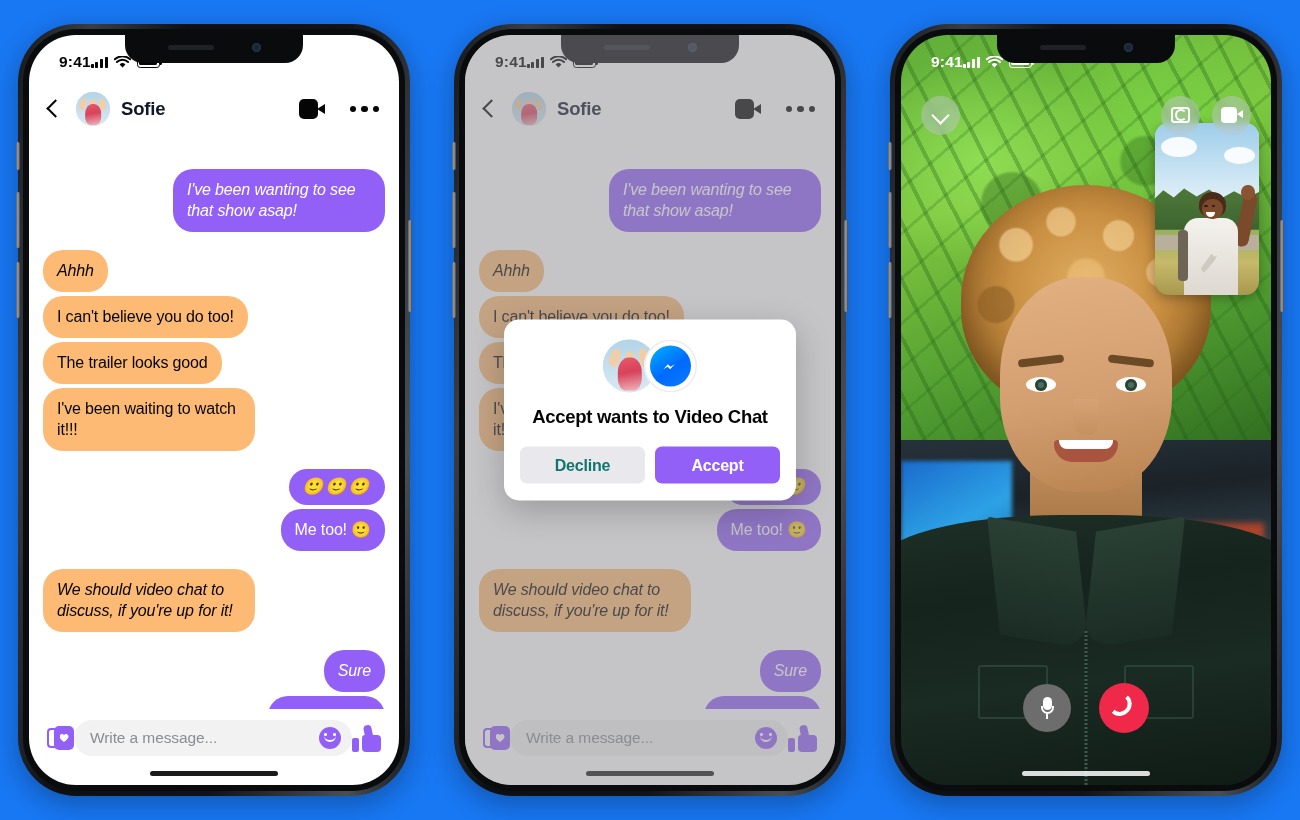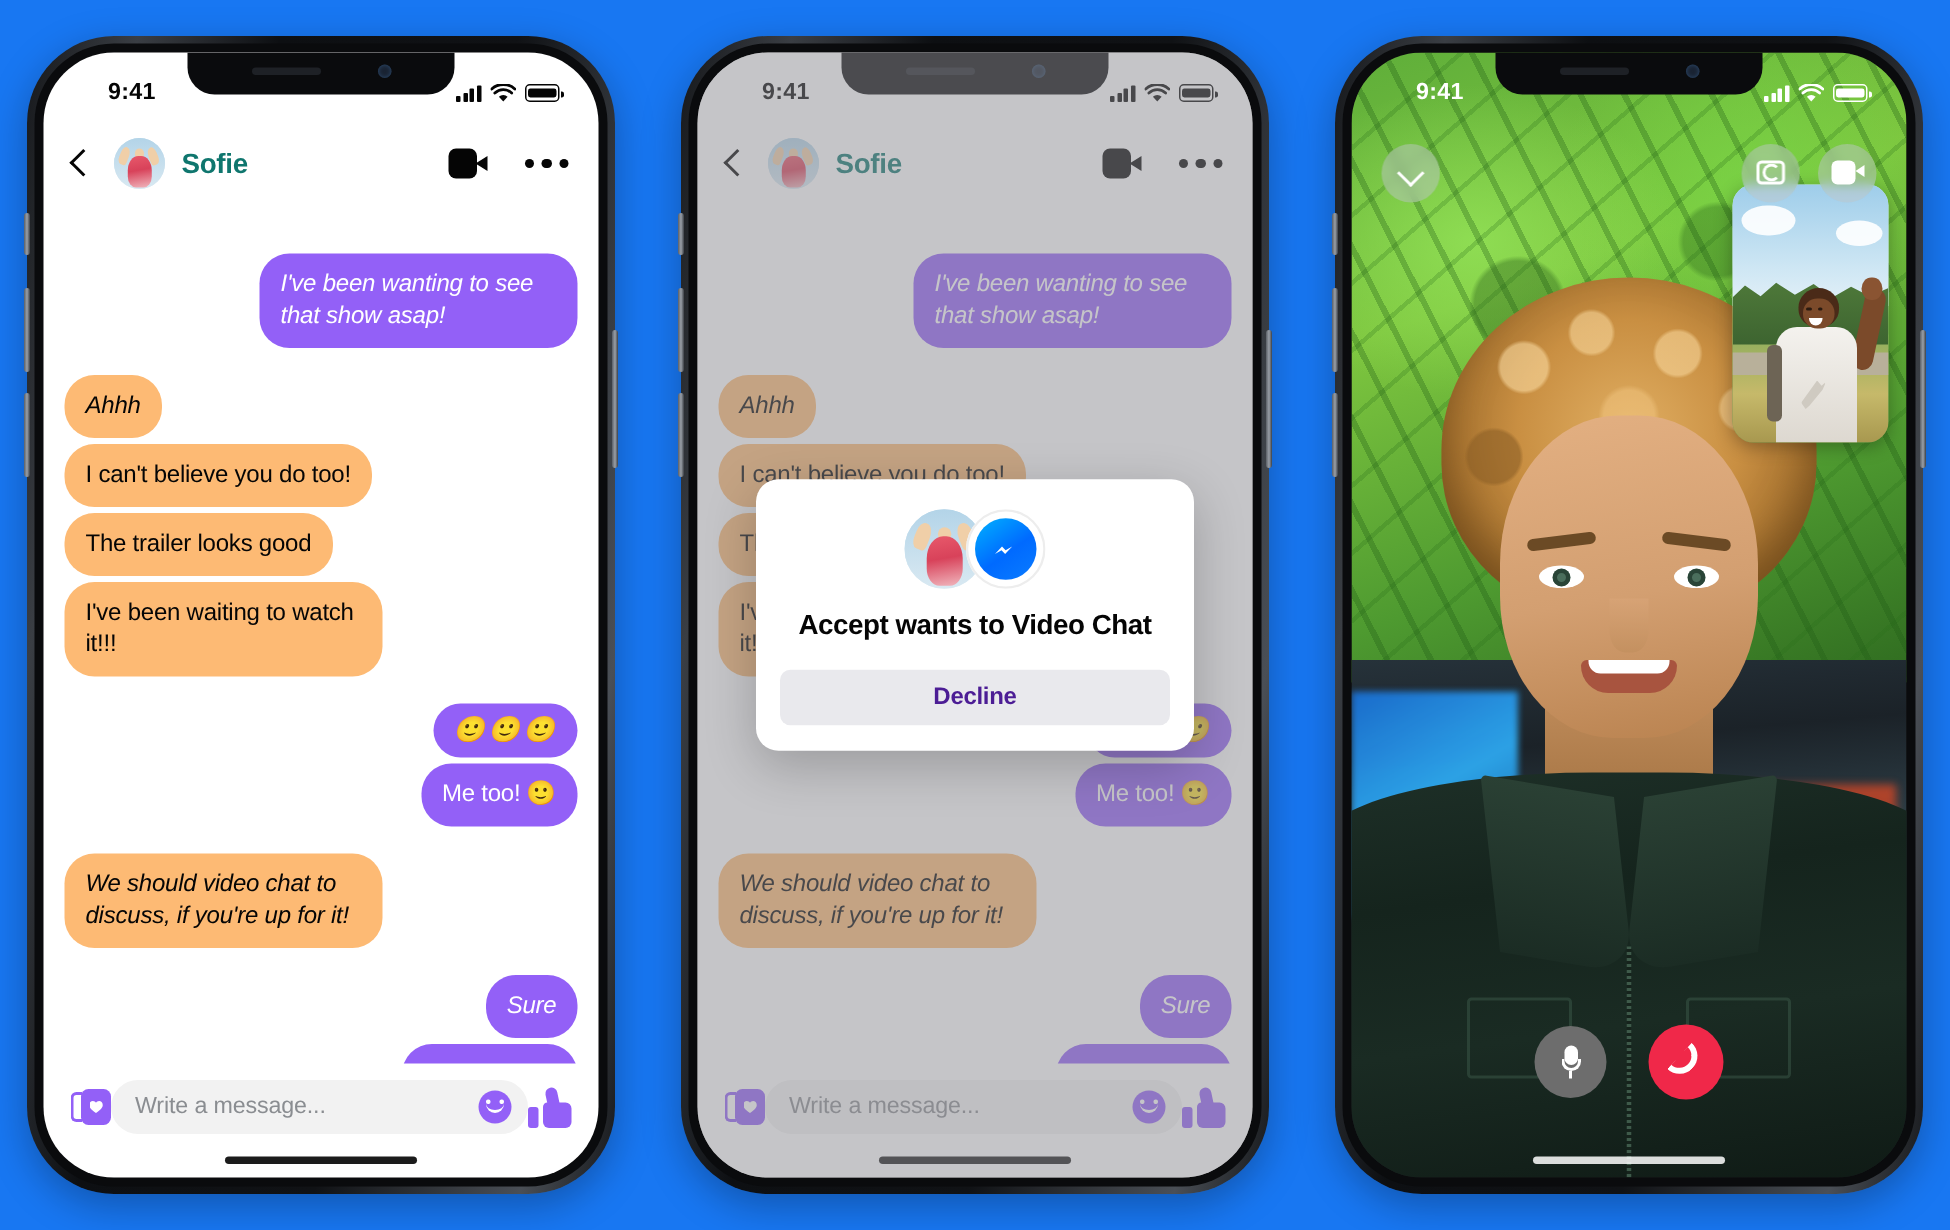--- a/index.html
+++ b/index.html
@@ -58,22 +58,22 @@
   .btn-side { position: absolute; background: linear-gradient(90deg,#5a5f66,#9aa0a8,#3c4046); border-radius: 2px; z-index:1;}
   .btn-l { left: -2px; width: 4px; }
   .btn-r { right: -2px; width: 4px; }
   .b-mute   { top: 118px; height: 28px; }
   .b-volup  { top: 168px; height: 56px; }
   .b-voldn  { top: 238px; height: 56px; }
   .b-power  { top: 196px; height: 92px; }
 
   
   .statusbar {
-    position: absolute; top: 0; left: 13px; right: 0; height: 46px;
-    display: flex; align-items: center; justify-content: space-between;
+    position: absolute; top: 0; left: 0; right: 0; height: 46px;
+    display: flex; align-items: center; 
     padding: 8px 26px 0 30px;
     z-index: 29; font-size: 15px; font-weight: bold; letter-spacing: .2px;
   }
   .sb-time { font-size: 15.5px; font-weight: 700; }
   .sb-right { display: flex; align-items: center; gap: 6px; }
   .bars { display: flex; align-items: flex-end; gap: 1.6px; height: 11px; }
   .bars i { width: 3px; background: currentColor; border-radius: .7px; display: block; }
   .bars i:nth-child(1){height:4px} .bars i:nth-child(2){height:6px}
   .bars i:nth-child(3){height:8.5px} .bars i:nth-child(4){height:11px}
   .batt { width: 23px; height: 11.5px; border: 1.6px solid currentColor; border-radius: 3.2px; position: relative; }
@@ -102,21 +102,21 @@
   .avatar .sky{position:absolute;inset:0;background:linear-gradient(#b3d4e8,#d9e9f2);}
   .avatar .body{position:absolute;left:50%;top:34%;transform:translateX(-50%);
     width:46%;height:62%;background:linear-gradient(170deg,#e8596b,#d8425a 45%,#f0b6bd);
     border-radius:45% 45% 35% 35%;}
   .avatar .head{position:absolute;left:50%;top:22%;transform:translateX(-50%);
     width:18%;height:18%;border-radius:50%;background:#f0cfa8;}
   .avatar .arm-l{position:absolute;left:13%;top:17%;width:19%;height:34%;
     background:#f0cfa8;border-radius:40% 50% 20% 40%;transform:rotate(22deg);}
   .avatar .arm-r{position:absolute;right:13%;top:17%;width:19%;height:34%;
     background:#f0cfa8;border-radius:50% 40% 40% 20%;transform:rotate(-22deg);}
-  .chat-name { font-size: 18.5px; font-weight: 700; color: #0f766e; letter-spacing: -.2px; }
+  .chat-name { font-size: 18.5px; font-weight: 700; color: #0f172a; letter-spacing: -.2px; }
   .hdr-spacer { flex: 1; }
   .ico-video { width: 26px; height: 20px; position: relative; flex: 0 0 auto; cursor:pointer;}
   .ico-video .bx { position:absolute; left:0; top:0; width:19px; height:20px;
                    background:#050505; border-radius:5px; }
   .ico-video .tri { position:absolute; right:0; top:4.5px; width:0;height:0;
                     border-top:5.5px solid transparent; border-bottom:5.5px solid transparent;
                     border-right:8px solid #050505; }
   .ico-dots { display:flex; gap:5px; margin-left:14px; flex:0 0 auto; cursor:pointer;}
   .ico-dots span { width: 6.4px; height: 6.4px; border-radius:50%; background:#050505; }
 
@@ -199,21 +199,21 @@
     box-shadow: 0 0 0 1.5px #ededed inset;
   }
   .mlogo .circ { width: 41px; height: 41px; border-radius: 50%;
                  background: linear-gradient(145deg,#00b2ff,#006aff 55%,#0a7cff);
                  display:flex;align-items:center;justify-content:center;}
   .modal-title { font-size: 18.5px; font-weight: 700; color:#050505; letter-spacing:-.3px; margin-bottom: 4px; }
   .modal-sub { font-size: 16px; line-height: 21px; color:#1c1e21; letter-spacing:-.15px; padding: 0 4px;}
   .modal-actions { display:flex; gap: 10px; margin-top: 19px; }
   .mbtn { flex:1; height: 37px; border-radius: 7px; border: none; cursor:pointer;
           font-family:"Liberation Sans",sans-serif; font-size: 16px; font-weight: 700; letter-spacing:-.2px;}
-  .mbtn.decline { background: #e9e9ed; color: #4c1d95; }
+  .mbtn.decline { background: #e9e9ed; color: #0f766e; }
   .mbtn.accept  { background: #9360f7; color: #ffffff; }
 
   
   .video-screen { background:#111; position:relative; }
   .vc-bg { position:absolute; inset:0; overflow:hidden; }
   .vc-wall {
     position:absolute; left:0; right:0; top:0; height: 56%;
     background:
       radial-gradient(ellipse 60% 40% at 22% 30%, rgba(150,230,90,.75), transparent 62%),
       radial-gradient(ellipse 55% 45% at 72% 22%, rgba(120,215,70,.72), transparent 64%),
@@ -611,20 +611,21 @@
               <svg width="25" height="25" viewBox="0 0 24 24">
                 <path d="M12 2.6C6.5 2.6 2.3 6.6 2.3 12c0 3.1 1.4 5.8 3.6 7.5v3.6l3.3-1.8c.9.25 1.8.38 2.8.38 5.5 0 9.7-4 9.7-9.4S17.5 2.6 12 2.6z" fill="#fff" opacity="0"></path>
                 <path d="M5.1 15.2l4.5-4.8 2.3 2.4 4.2-2.4-4.5 4.8-2.3-2.4z" fill="#fff"></path>
               </svg>
             </span>
           </span>
         </div>
         <div class="modal-title">Accept wants to Video Chat</div>
         <div class="modal-actions">
           <button class="mbtn decline">Decline</button>
+          <button class="mbtn accept">Accept</button>
         </div>
       </div>
 
       <div class="home-bar"></div>
     </div>
   </div>
 
   <div class="phone">
     <div class="btn-side btn-l b-mute"></div>
     <div class="btn-side btn-l b-volup"></div>

